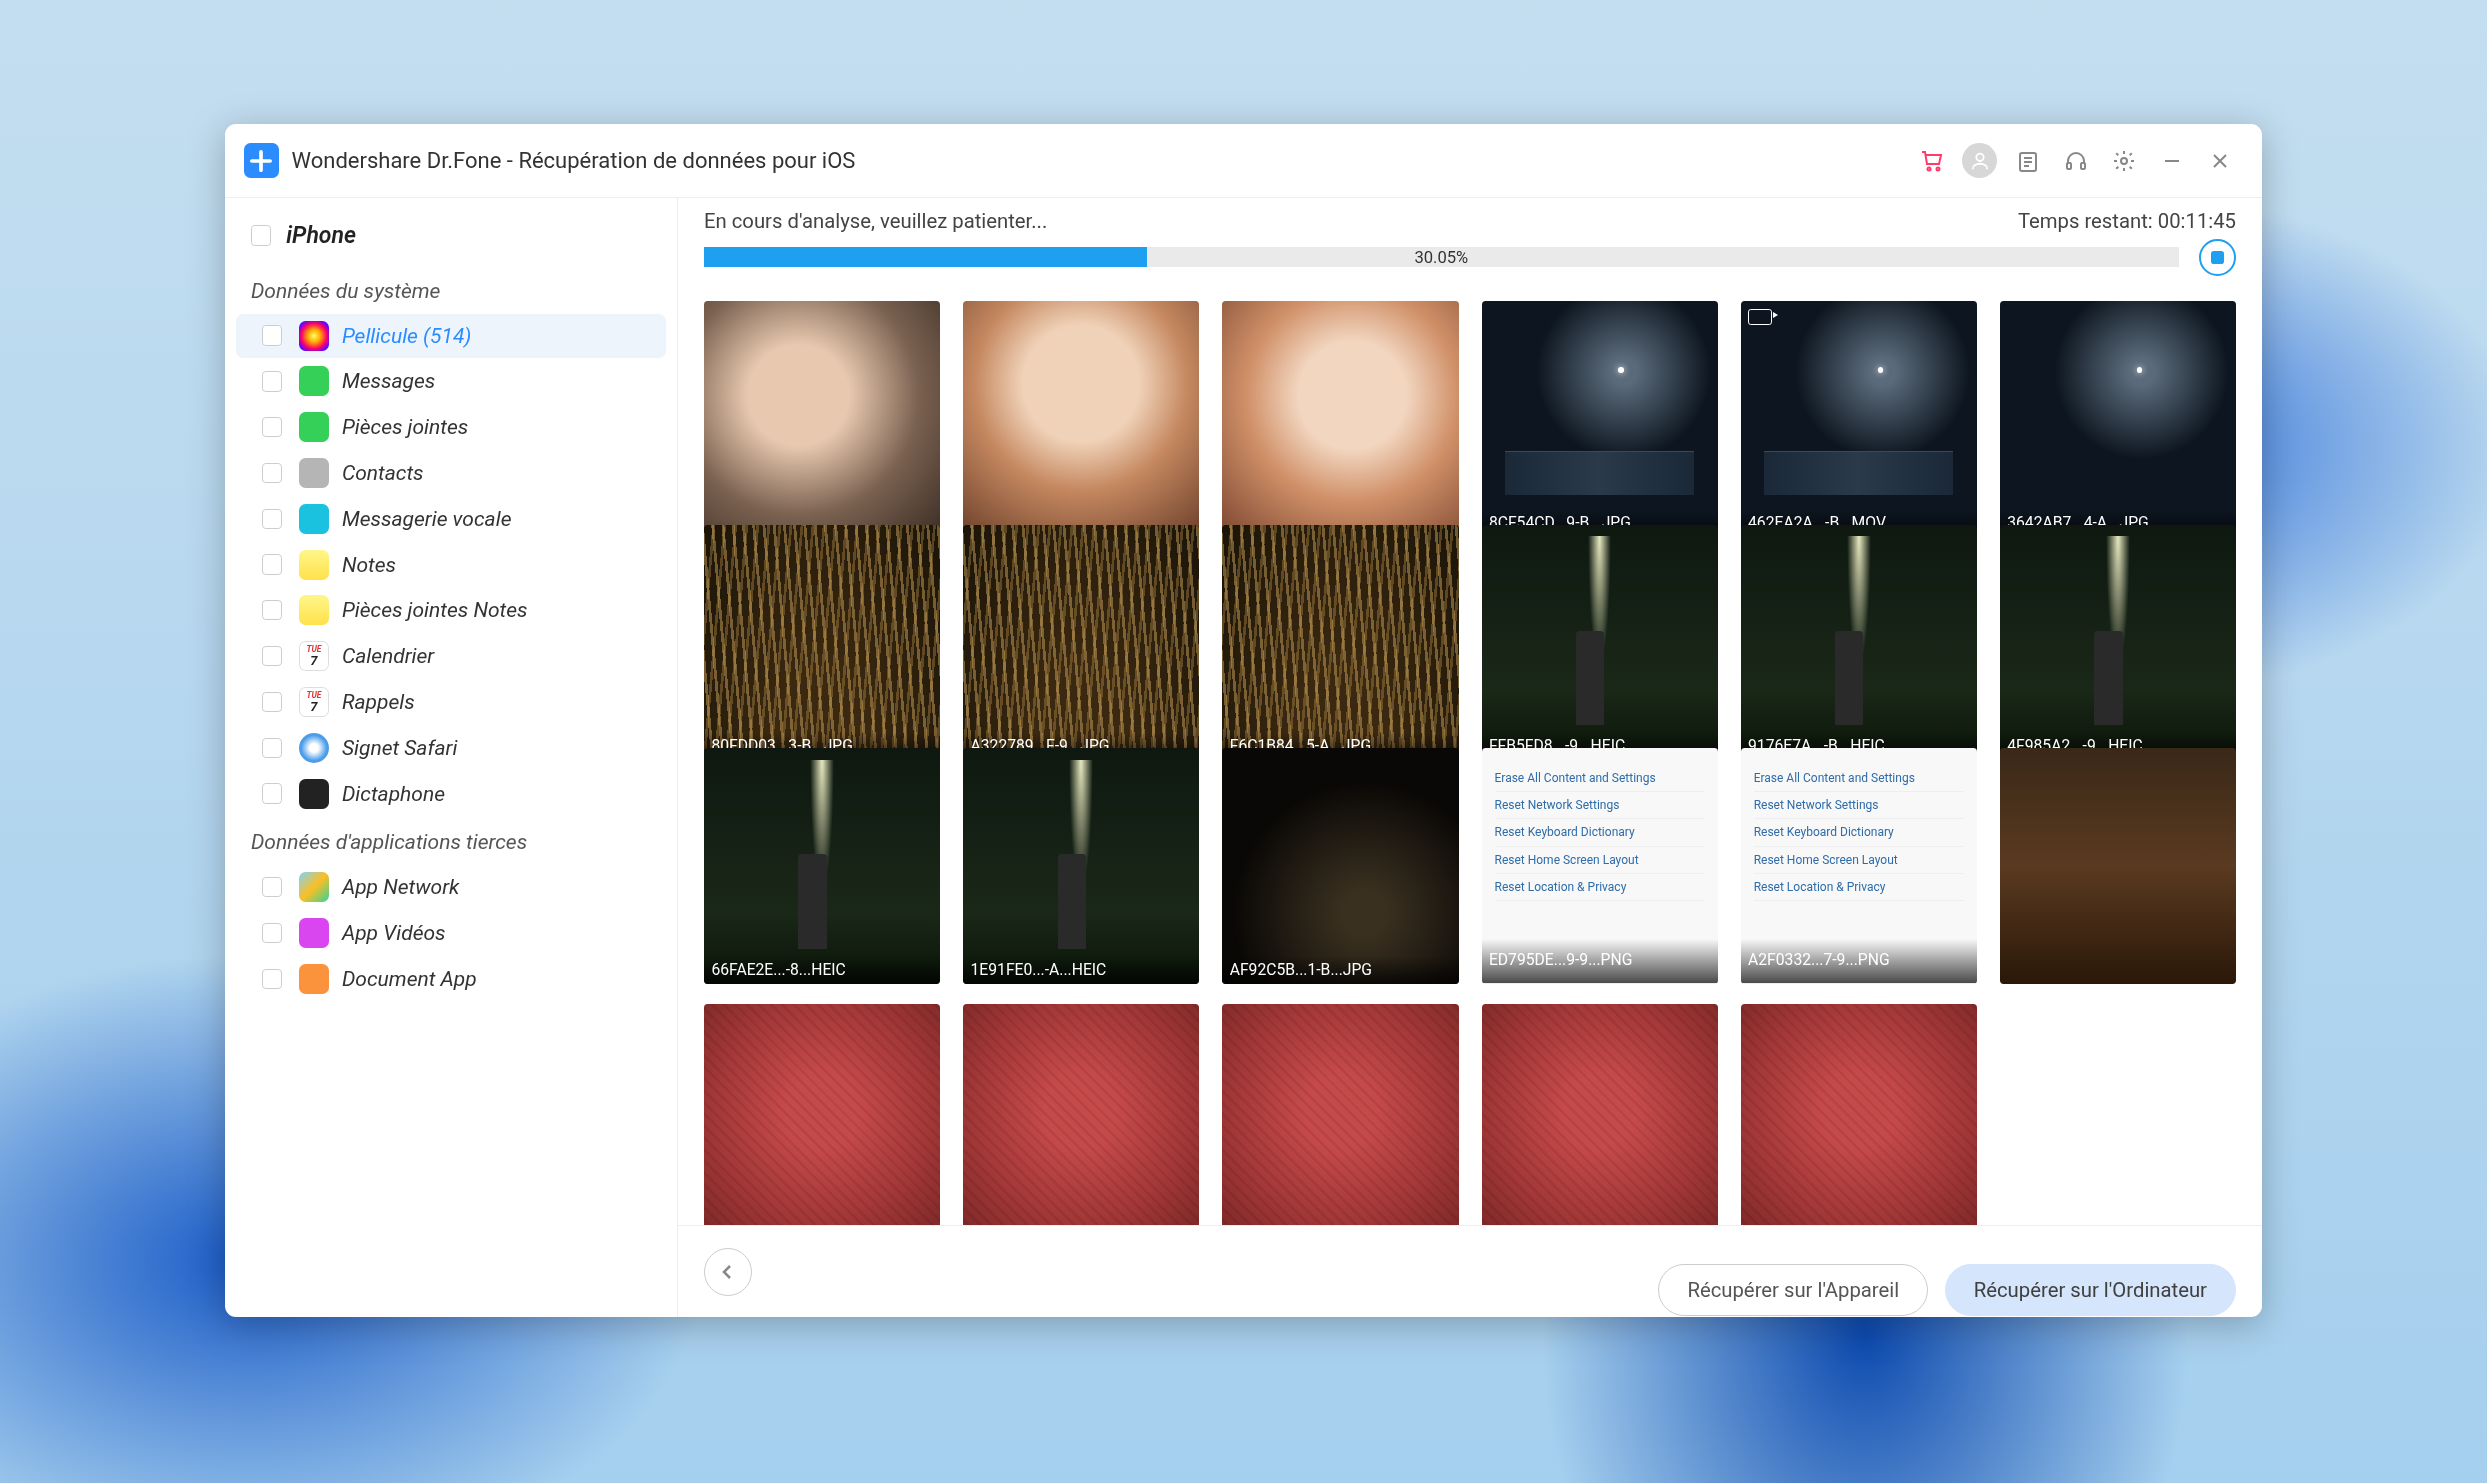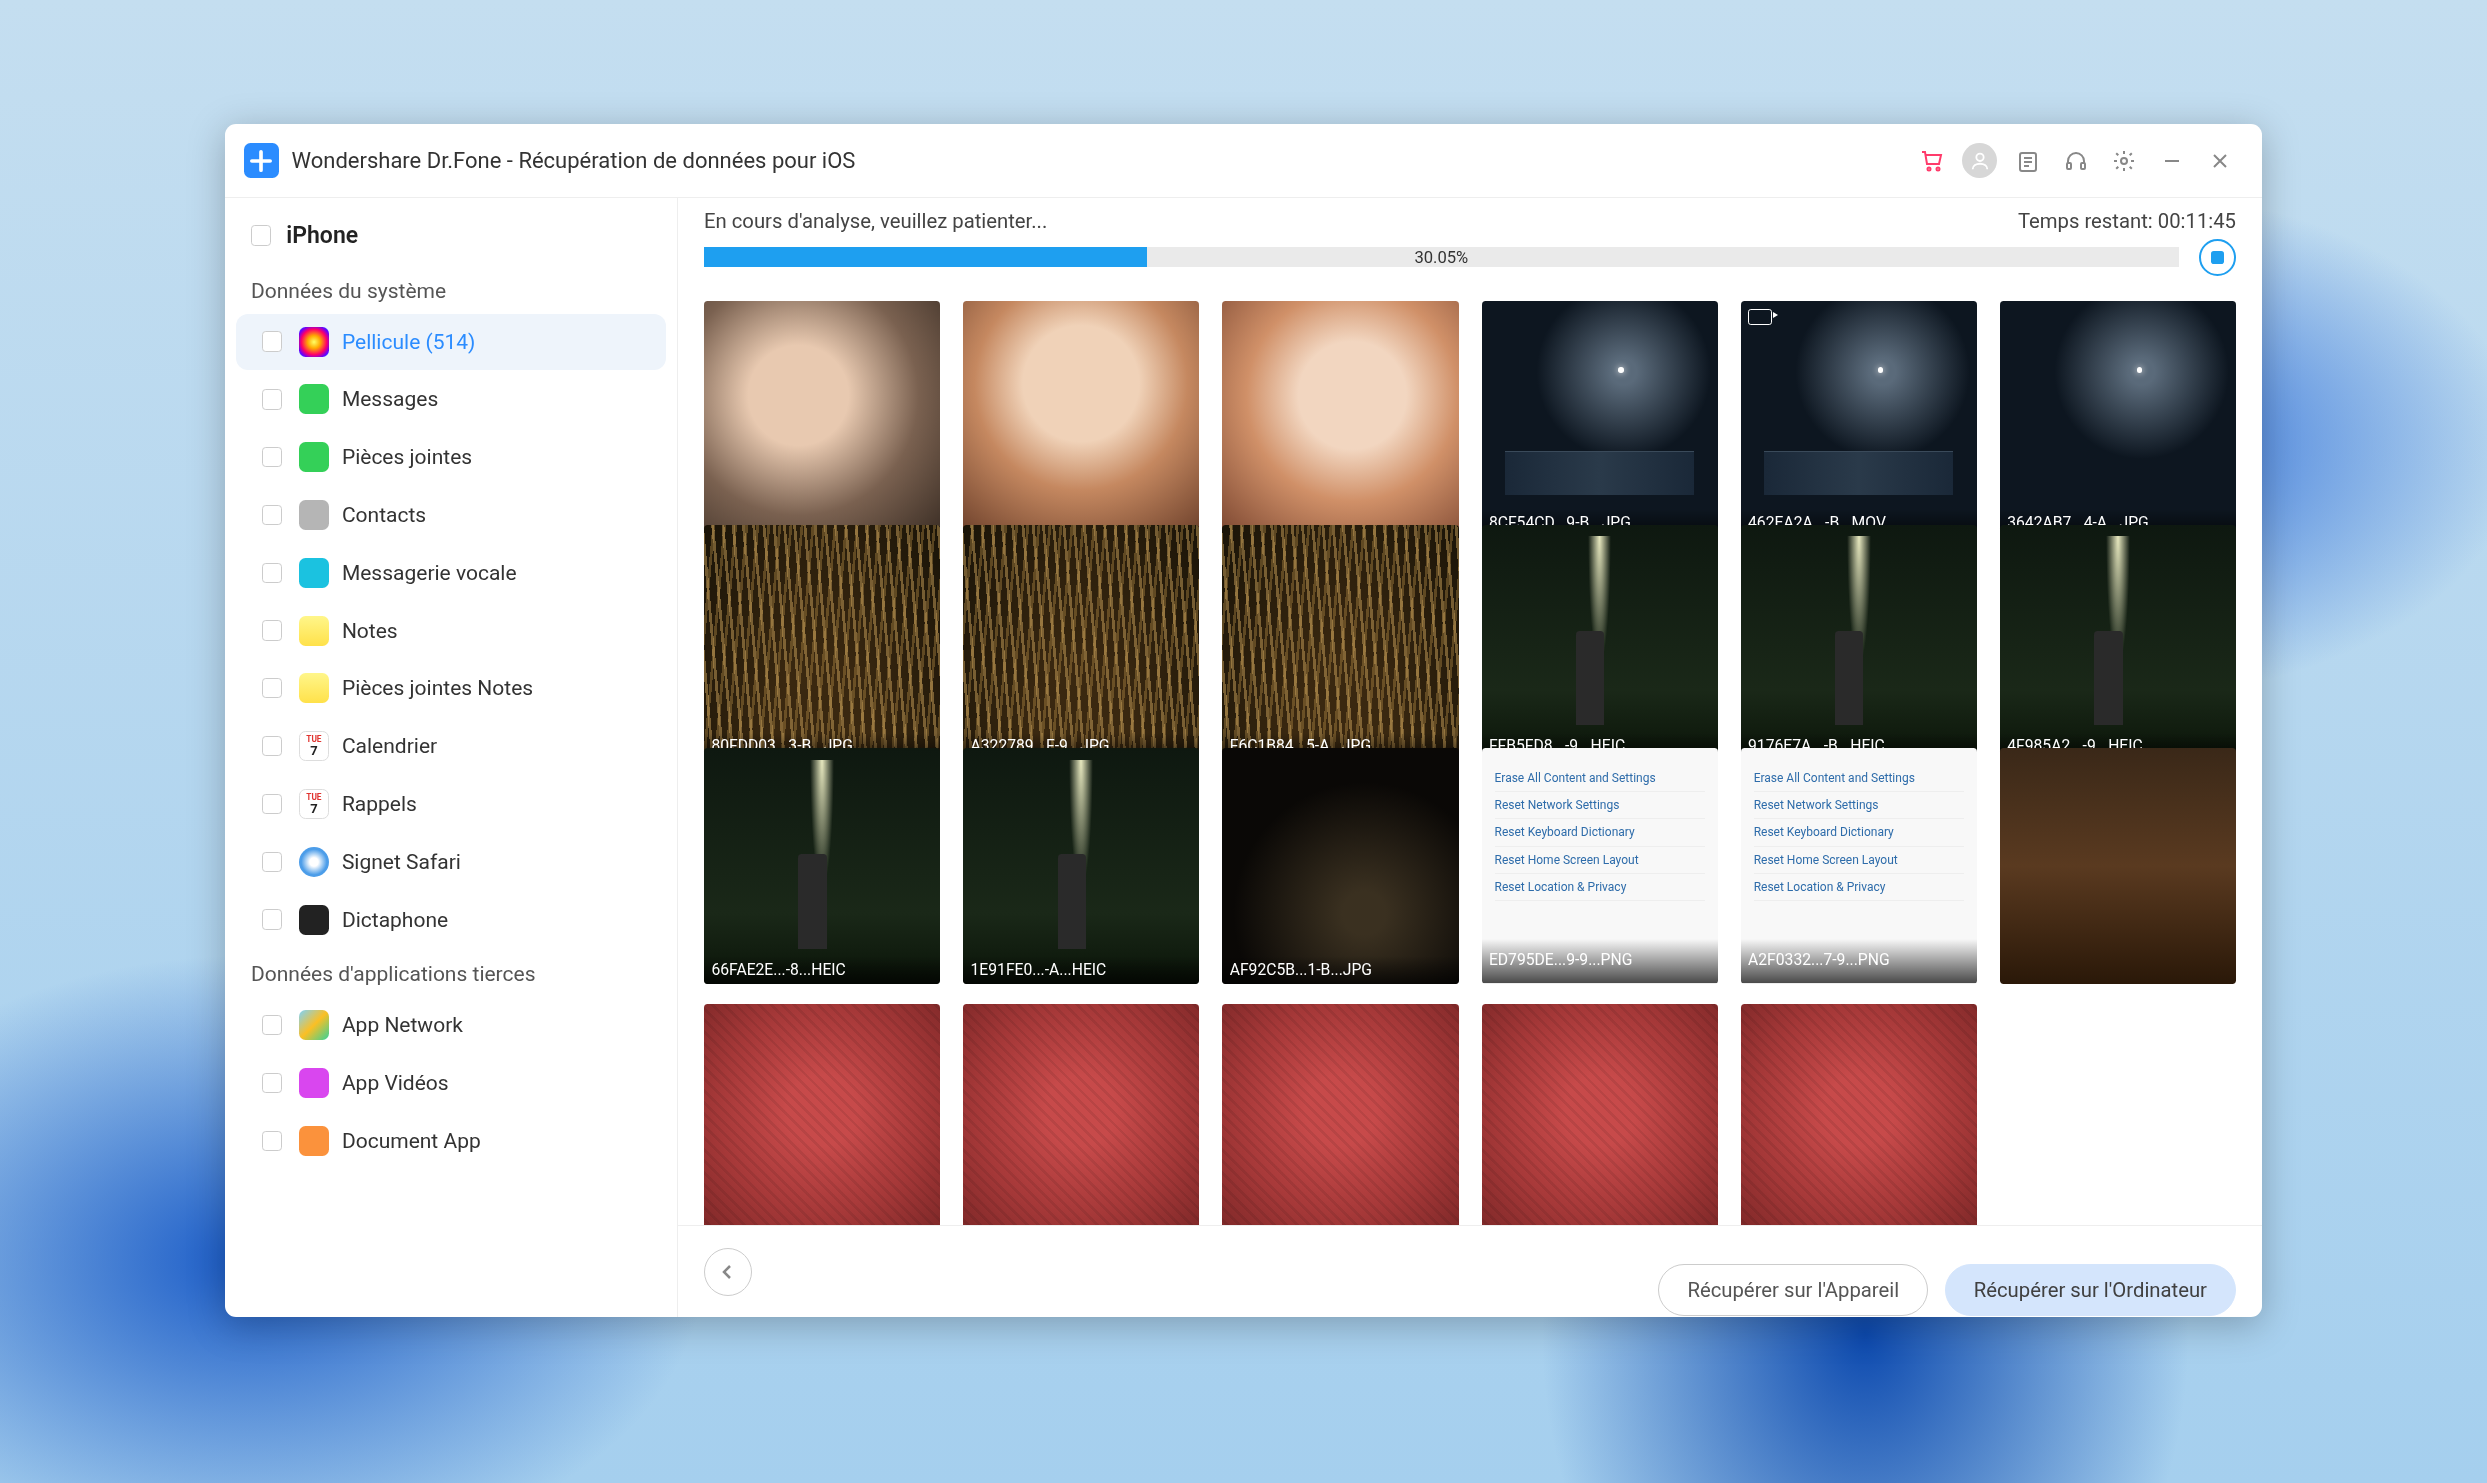--- a/index.html
+++ b/index.html
@@ -15,26 +15,26 @@
 .app-icon { width: 35px; height: 35px; background: #2b8cff; border-radius: 6.5px; display: flex; align-items: center; justify-content: center; margin-right: 13px; }
 .app-icon svg { width: 22px; height: 22px; fill: #fff; }
 .title-text { font-size: 22px; color: #333; font-weight: 400; }
 .titlebar-spacer { flex: 1; }
 .titlebar-btn { width: 48px; height: 48px; display: flex; align-items: center; justify-content: center; cursor: pointer; }
 .titlebar-btn svg { stroke: #888; fill: none; stroke-width: 2; }
 .cart-icon svg { stroke: #ff3b6b; }
 .user-icon { background: #d7d7d7; border-radius: 50%; width: 35px; height: 35px; margin: 6.5px; }
 .user-icon svg { stroke: #fff; }
 .body { flex: 1; display: flex; overflow: hidden; }
-.sidebar { width: 453px; border-right: 0.9px solid #eee; display: flex; flex-direction: column; overflow-y: auto; padding-top: 16.6px; }
+.sidebar { width: 453px; border-right: 0.9px solid #eee; display: flex; flex-direction: column; overflow-y: auto; padding-top: 16.6px; font-style: italic; }
 .device-row { display: flex; align-items: center; padding: 7.4px 26px 16.6px; }
 .chk { width: 20.3px; height: 20.3px; border: 1.8px solid #ccc; border-radius: 3.7px; margin-right: 15px; flex-shrink: 0; background: #fff; }
 .device-label { font-size: 23px; font-weight: 600; color: #222; }
 .section-title { font-size: 21px; color: #555; padding: 13px 26px 9.2px; }
-.sidebar-item { display: flex; align-items: center; padding: 13px 26px; cursor: pointer; border-radius: 12px; margin: 1.8px 11px; }
+.sidebar-item { display: flex; align-items: center; padding: 7px 26px; cursor: pointer; border-radius: 7px; margin: 1.8px 11px; }
 .sidebar-item.active { background: #eef4fb; }
 .sidebar-item .chk { margin-right: 16.6px; }
 .app-ico { width: 30px; height: 30px; border-radius: 6.5px; margin-right: 13px; display: flex; align-items: center; justify-content: center; flex-shrink: 0; font-size: 16.6px; color: #fff; }
 .item-label { font-size: 21px; color: #333; }
 .sidebar-item.active .item-label { color: #2b8cff; }
 .ico-photos { background: radial-gradient(circle, #ff6 0%, #fa0 30%, #f06 60%, #60f 80%, #0af 100%); }
 .ico-green { background: #34d058; }
 .ico-grey { background: #b5b5b5; }
 .ico-cyan { background: #1bc2e0; }
 .ico-notes { background: linear-gradient(180deg, #fff68a 0%, #ffe14a 100%); }

